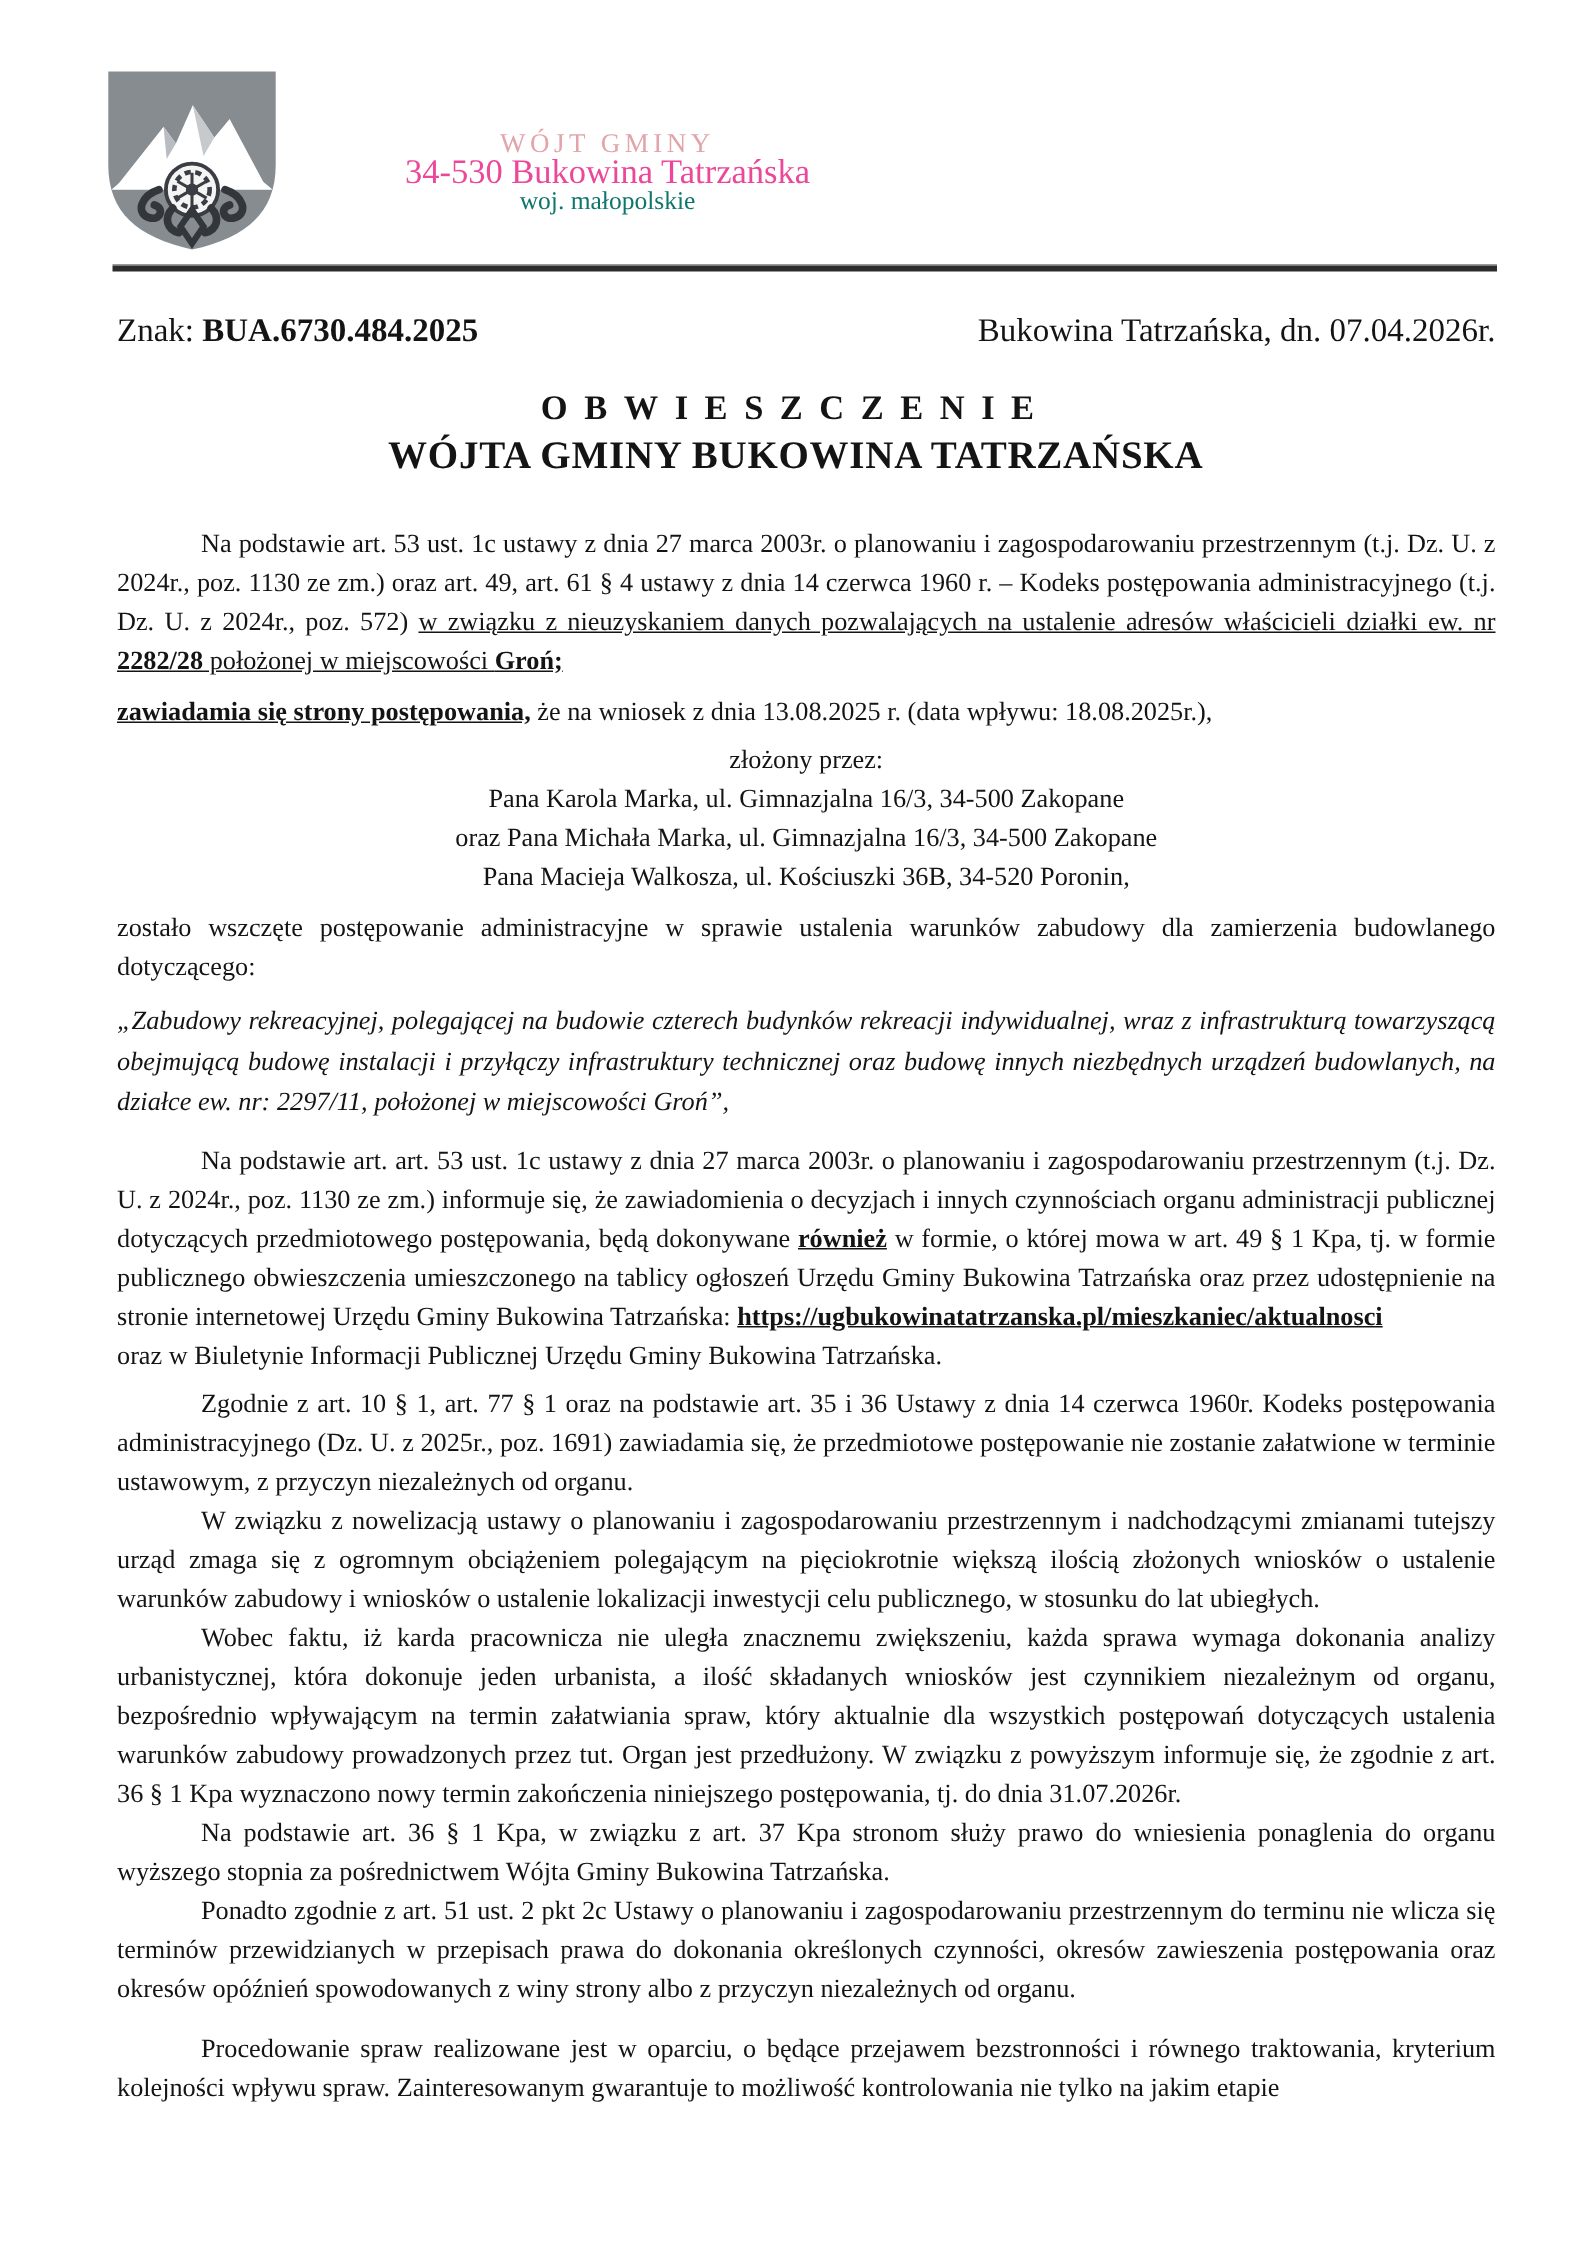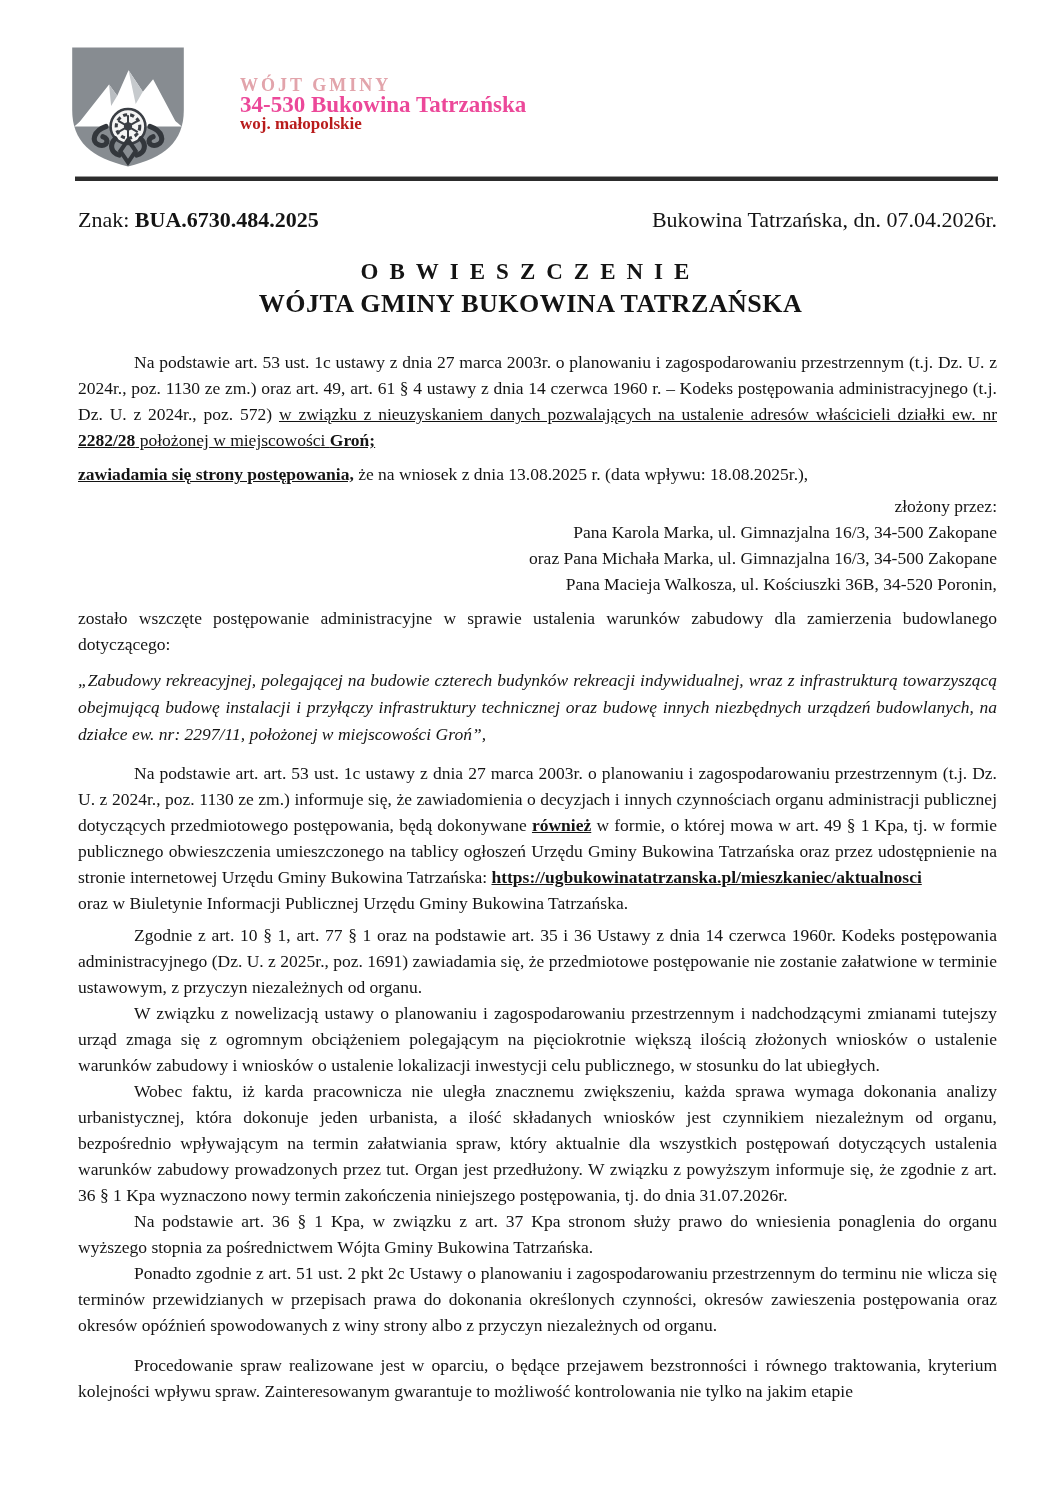--- a/index.html
+++ b/index.html
@@ -9,26 +9,26 @@
     margin:0 auto;
     background:#ffffff;
     font-family:"Liberation Serif", serif;
     color:#141414;
     overflow:hidden;
   }
   
   .hdr { position:relative; height:176px; }
   .coat { position:absolute; left:64px; top:44px; width:128px; height:126px; }
   .stamp {
-    position:absolute; left:240px; top:76px; width:330px;
-    line-height:19px;font-weight:bold;
+    position:absolute; left:240px; top:86px; width:330px;
+    text-align:center; line-height:19px;
   }
   .stamp .s1 { font-size:18px; letter-spacing:3px; color:#e2a4ab; }
   .stamp .s2 { font-size:23px; color:#ec4899; }
-  .stamp .s3 { font-size:17px; color:#b91c1c; }
+  .stamp .s3 { font-size:17px; color:#0f766e; }
   .rule {
     margin:0 63px 0 75px; height:0;
     border-top:1px solid #9a9a9a;
     border-bottom:4px solid #2c2c2c;
   }
   
   .meta {
     display:flex; justify-content:space-between;
     margin:26px 64px 0 78px;
     font-size:22px;
@@ -44,21 +44,21 @@
     font-size:26px; font-weight:700; letter-spacing:0.5px;
   }
   
   .bodytxt {
     margin:30px 64px 0 78px;
     font-size:17.5px; line-height:26px;
     text-align:justify;
   }
   .para { margin:0; }
   .indent { text-indent:56px; }
-  .center { text-align:right; }
+  .center { text-align:center; }
   .g6  { margin-top:6px; }
   .g8  { margin-top:8px; }
   .g10 { margin-top:10px; }
   .g12 { margin-top:12px; }
   .g14 { margin-top:14px; }
   .b { font-weight:400; }
   .u { text-decoration:underline; }
   .i { font-style:italic; }
   .b.u { font-weight:700; text-decoration:underline; }
   .uz { text-align:center; font-size:18px; }

